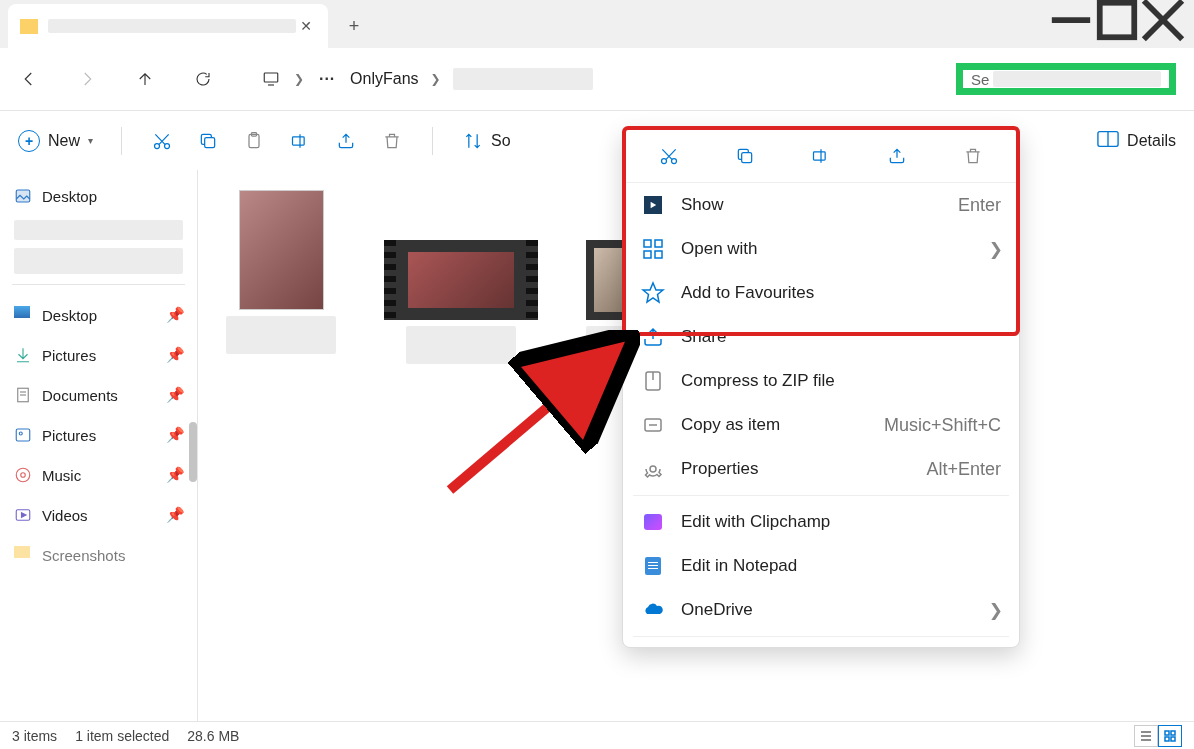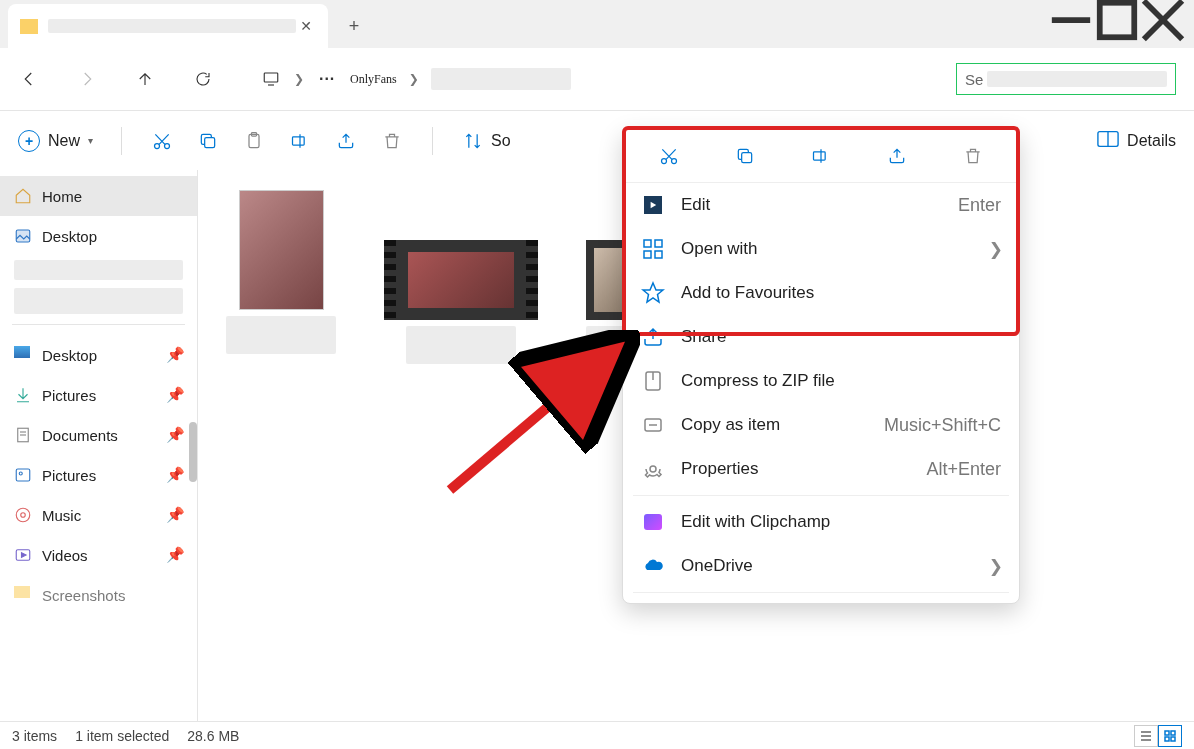--- a/index.html
+++ b/index.html
@@ -15,24 +15,24 @@
 .new-tab{width:36px;height:36px;display:flex;align-items:center;justify-content:center;margin-left:8px;margin-top:4px;color:#555;font-size:18px;}
 .winctrls{position:absolute;right:8px;top:0;display:flex;}
 .winbtn{width:46px;height:40px;display:flex;align-items:center;justify-content:center;color:#333;}
 
 
 .navbar{height:62px;display:flex;align-items:center;padding:0 18px;gap:36px;}
 .navicon{width:22px;height:22px;display:flex;align-items:center;justify-content:center;color:#333;}
 .navicon svg{width:18px;height:18px;}
 .navicon.disabled{color:#bbb;}
 .breadcrumb{display:flex;align-items:center;gap:12px;flex:1;margin-left:10px;}
-.crumb{font-size:12px;color:#222;font-family:Liberation Serif, serif;}
+.crumb{font-size:16px;color:#222;}
 .crumb-sep{color:#777;font-size:12px;}
 .crumb-blur{width:140px;height:22px;}
-.search{width:220px;height:32px;border:1px solid #22c55e;display:flex;align-items:center;padding:0 8px;}
+.search{width:220px;height:32px;border:7px solid #22c55e;display:flex;align-items:center;padding:0 8px;}
 .search-blur{flex:1;height:16px;}
 
 
 .toolbar{height:60px;border-top:1px solid #e5e5e5;display:flex;align-items:center;padding:0 18px;gap:22px;}
 .toolbar .divider{width:1px;height:28px;background:#ddd;margin:0 6px;}
 .newbtn{display:flex;align-items:center;gap:8px;font-size:16px;color:#222;}
 .newbtn .plus{width:22px;height:22px;border:1.6px solid #0078d4;border-radius:50%;display:flex;align-items:center;justify-content:center;color:#0078d4;font-size:14px;font-weight:600;}
 .tbicon{color:#0078d4;width:24px;height:24px;display:flex;align-items:center;justify-content:center;}
 .tbicon.gray{color:#888;}
 .tbicon svg{width:20px;height:20px;}
@@ -211,28 +211,20 @@
     <span class="details-icon"><svg viewBox="0 0 24 18">
           <rect x="1" y="1" width="22" height="16" rx="2"></rect>
           <line x1="12" y1="1" x2="12" y2="17"></line>
         </svg></span>
     <span>Details</span>
   </div>
 </div>
 
 <div class="main">
   <div class="sidebar">
-    <div class="side-item active">
-      <span class="sicon">
-          <svg viewBox="0 0 24 24" style="stroke:#d9a441">
-            <path d="M3 11l9-8 9 8v10H3z"></path>
-          </svg>
-        </span>
-      <span>Home</span>
-    </div>
     <div class="side-item">
       <span class="sicon">
           <svg viewBox="0 0 24 24" style="stroke:#3178c6;fill:#3178c6;fill-opacity:.2">
             <rect x="3" y="4" width="18" height="16" rx="2"></rect>
             <path d="M3 16l5-5 5 5 4-4 4 4" fill="none"></path>
           </svg>
         </span>
       <span>Desktop</span>
     </div>
     <div class="side-blur1 blur-box" style="height:20px;"></div>
@@ -362,21 +354,21 @@
       </div>
   </div>
   <div class="ctx-row">
     <span class="cicon">
         <span style="width:18px;height:18px;background:#1a3a5a;display:flex;align-items:center;justify-content:center;">
           <svg viewBox="0 0 10 10" style="fill:#fff;stroke:none;width:8px;height:8px;">
             <path d="M2 1l7 4-7 4z"></path>
           </svg>
         </span>
       </span>
-    <span>Edit</span>
+    <span>Show</span>
     <span class="shortcut">Enter</span>
   </div>
   <div class="ctx-row">
     <span class="cicon">
         <svg viewBox="0 0 24 24" style="stroke:#0078d4">
           <rect x="3" y="3" width="7" height="7"></rect>
           <rect x="14" y="3" width="7" height="7"></rect>
           <rect x="3" y="14" width="7" height="7"></rect>
           <rect x="14" y="14" width="7" height="7"></rect>
         </svg>
@@ -428,20 +420,28 @@
       </span>
     <span>Properties</span>
     <span class="shortcut">Alt+Enter</span>
   </div>
   <div class="ctx-sep"></div>
   <div class="ctx-row">
     <span class="cicon">
         <span style="width:18px;height:16px;background:linear-gradient(135deg,#7b5cff,#d14cff);border-radius:3px;display:block;"></span>
       </span>
     <span>Edit with Clipchamp</span>
+  </div>
+  <div class="ctx-row">
+    <span class="cicon">
+        <span style="width:16px;height:18px;background:#3a8ddb;border-radius:2px;display:block;position:relative;">
+          <span style="position:absolute;left:3px;right:3px;top:5px;height:1px;background:#fff;box-shadow:0 3px 0 #fff,0 6px 0 #fff;"></span>
+        </span>
+      </span>
+    <span>Edit in Notepad</span>
   </div>
   <div class="ctx-row">
     <span class="cicon">
         <svg viewBox="0 0 24 16" style="fill:#0078d4;stroke:none;">
           <path d="M6 12a4 4 0 0 1 1-7 5 5 0 0 1 9-1 4 4 0 0 1 3 8H6z"></path>
         </svg>
       </span>
     <span>OneDrive</span>
     <span class="chev">❯</span>
   </div>

